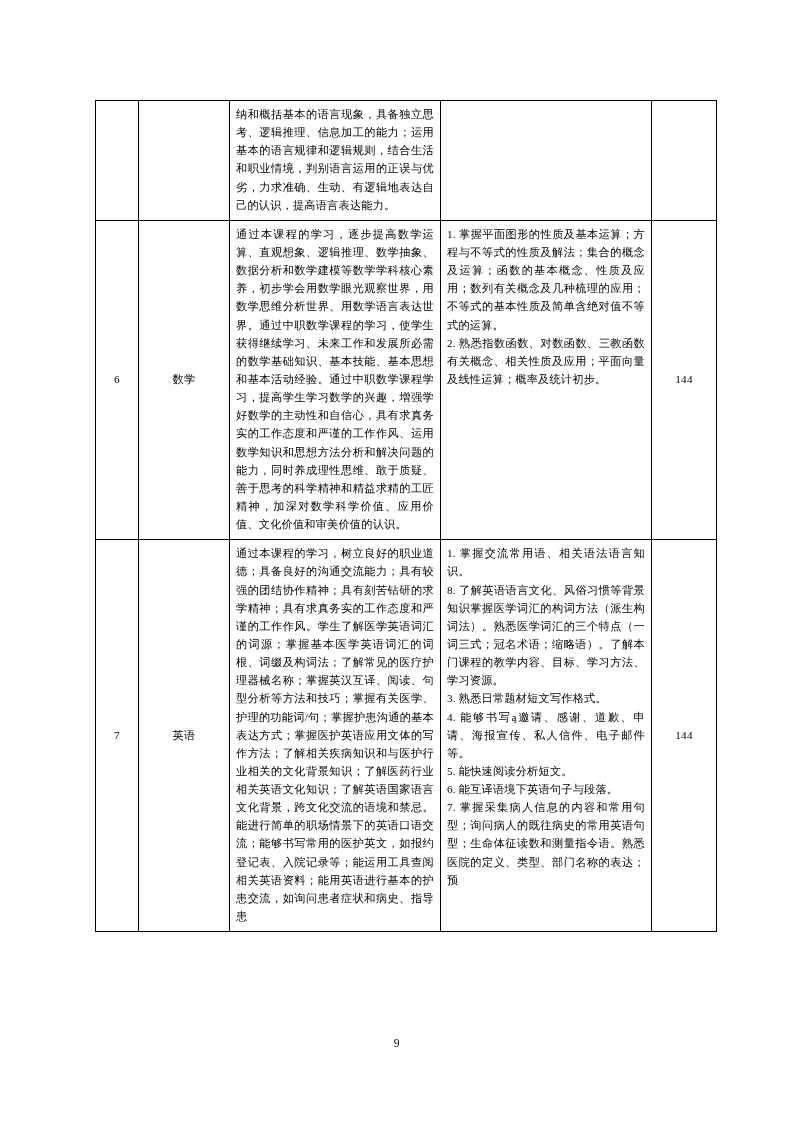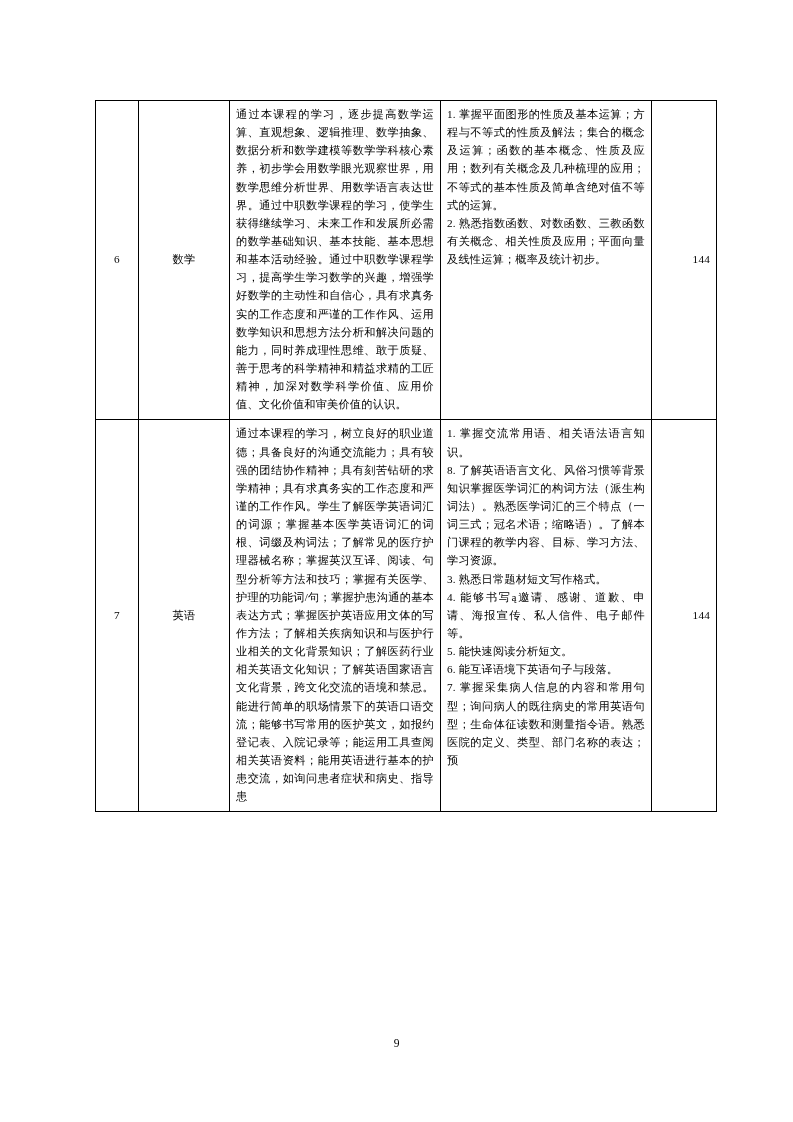--- a/index.html
+++ b/index.html
@@ -54,21 +54,21 @@
     text-align: justify;
     text-justify: inter-ideograph;
   }
   td.col-goal {
     width: 198px;
     text-align: justify;
     text-justify: inter-ideograph;
   }
   td.col-hours {
     width: 52px;
-    text-align: right;
+    text-align: center;
     vertical-align: middle;
   }
   .cell-text {
     display: block;
     white-space: pre-wrap;
     word-break: break-all;
   }
   .page-number {
     position: absolute;
     top: 1037px;
@@ -79,20 +79,37 @@
     font-family: "Liberation Serif", "DejaVu Serif", serif;
   }
 </style>
 </head>
 <body>
 
 <div class="page">
 
   <table class="doc-table">
     <tbody>
+      <tr>
+        <td class="col-num">
+            <span class="cell-text"></span>
+          </td>
+        <td class="col-name">
+            <span class="cell-text"></span>
+          </td>
+        <td class="col-desc">
+            <span class="cell-text">纳和概括基本的语言现象，具备独立思考、逻辑推理、信息加工的能力；运用基本的语言规律和逻辑规则，结合生活和职业情境，判别语言运用的正误与优劣，力求准确、生动、有逻辑地表达自己的认识，提高语言表达能力。</span>
+          </td>
+        <td class="col-goal">
+            <span class="cell-text"></span>
+          </td>
+        <td class="col-hours">
+            <span class="cell-text"></span>
+          </td>
+      </tr>
       <tr>
         <td class="col-num">
             <span class="cell-text">6</span>
           </td>
         <td class="col-name">
             <span class="cell-text">数学</span>
           </td>
         <td class="col-desc">
             <span class="cell-text">通过本课程的学习，逐步提高数学运算、直观想象、逻辑推理、数学抽象、数据分析和数学建模等数学学科核心素养，初步学会用数学眼光观察世界，用数学思维分析世界、用数学语言表达世界。通过中职数学课程的学习，使学生获得继续学习、未来工作和发展所必需的数学基础知识、基本技能、基本思想和基本活动经验。通过中职数学课程学习，提高学生学习数学的兴趣，增强学好数学的主动性和自信心，具有求真务实的工作态度和严谨的工作作风、运用数学知识和思想方法分析和解决问题的能力，同时养成理性思维、敢于质疑、善于思考的科学精神和精益求精的工匠精神，加深对数学科学价值、应用价值、文化价值和审美价值的认识。</span>
           </td>

